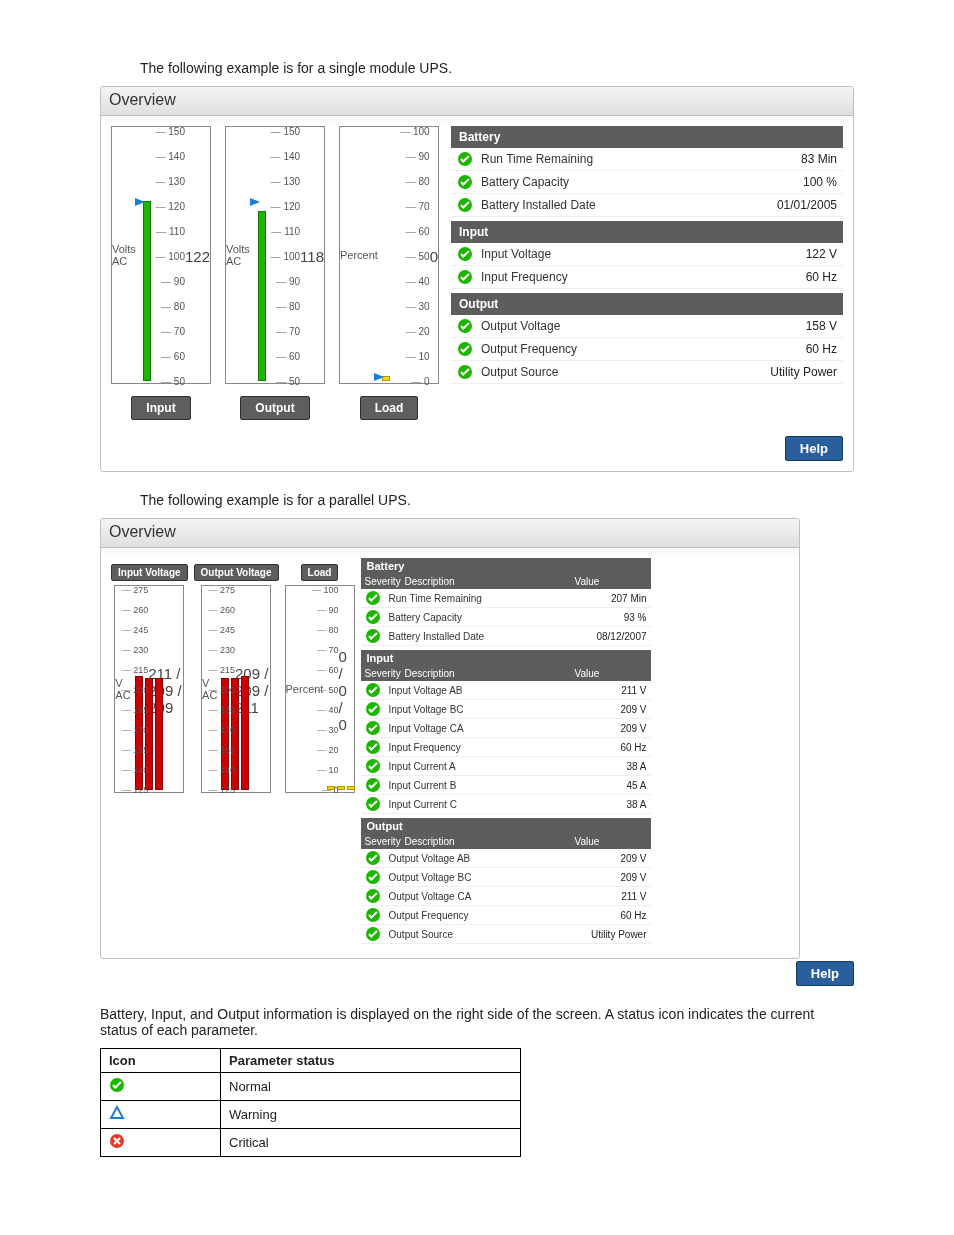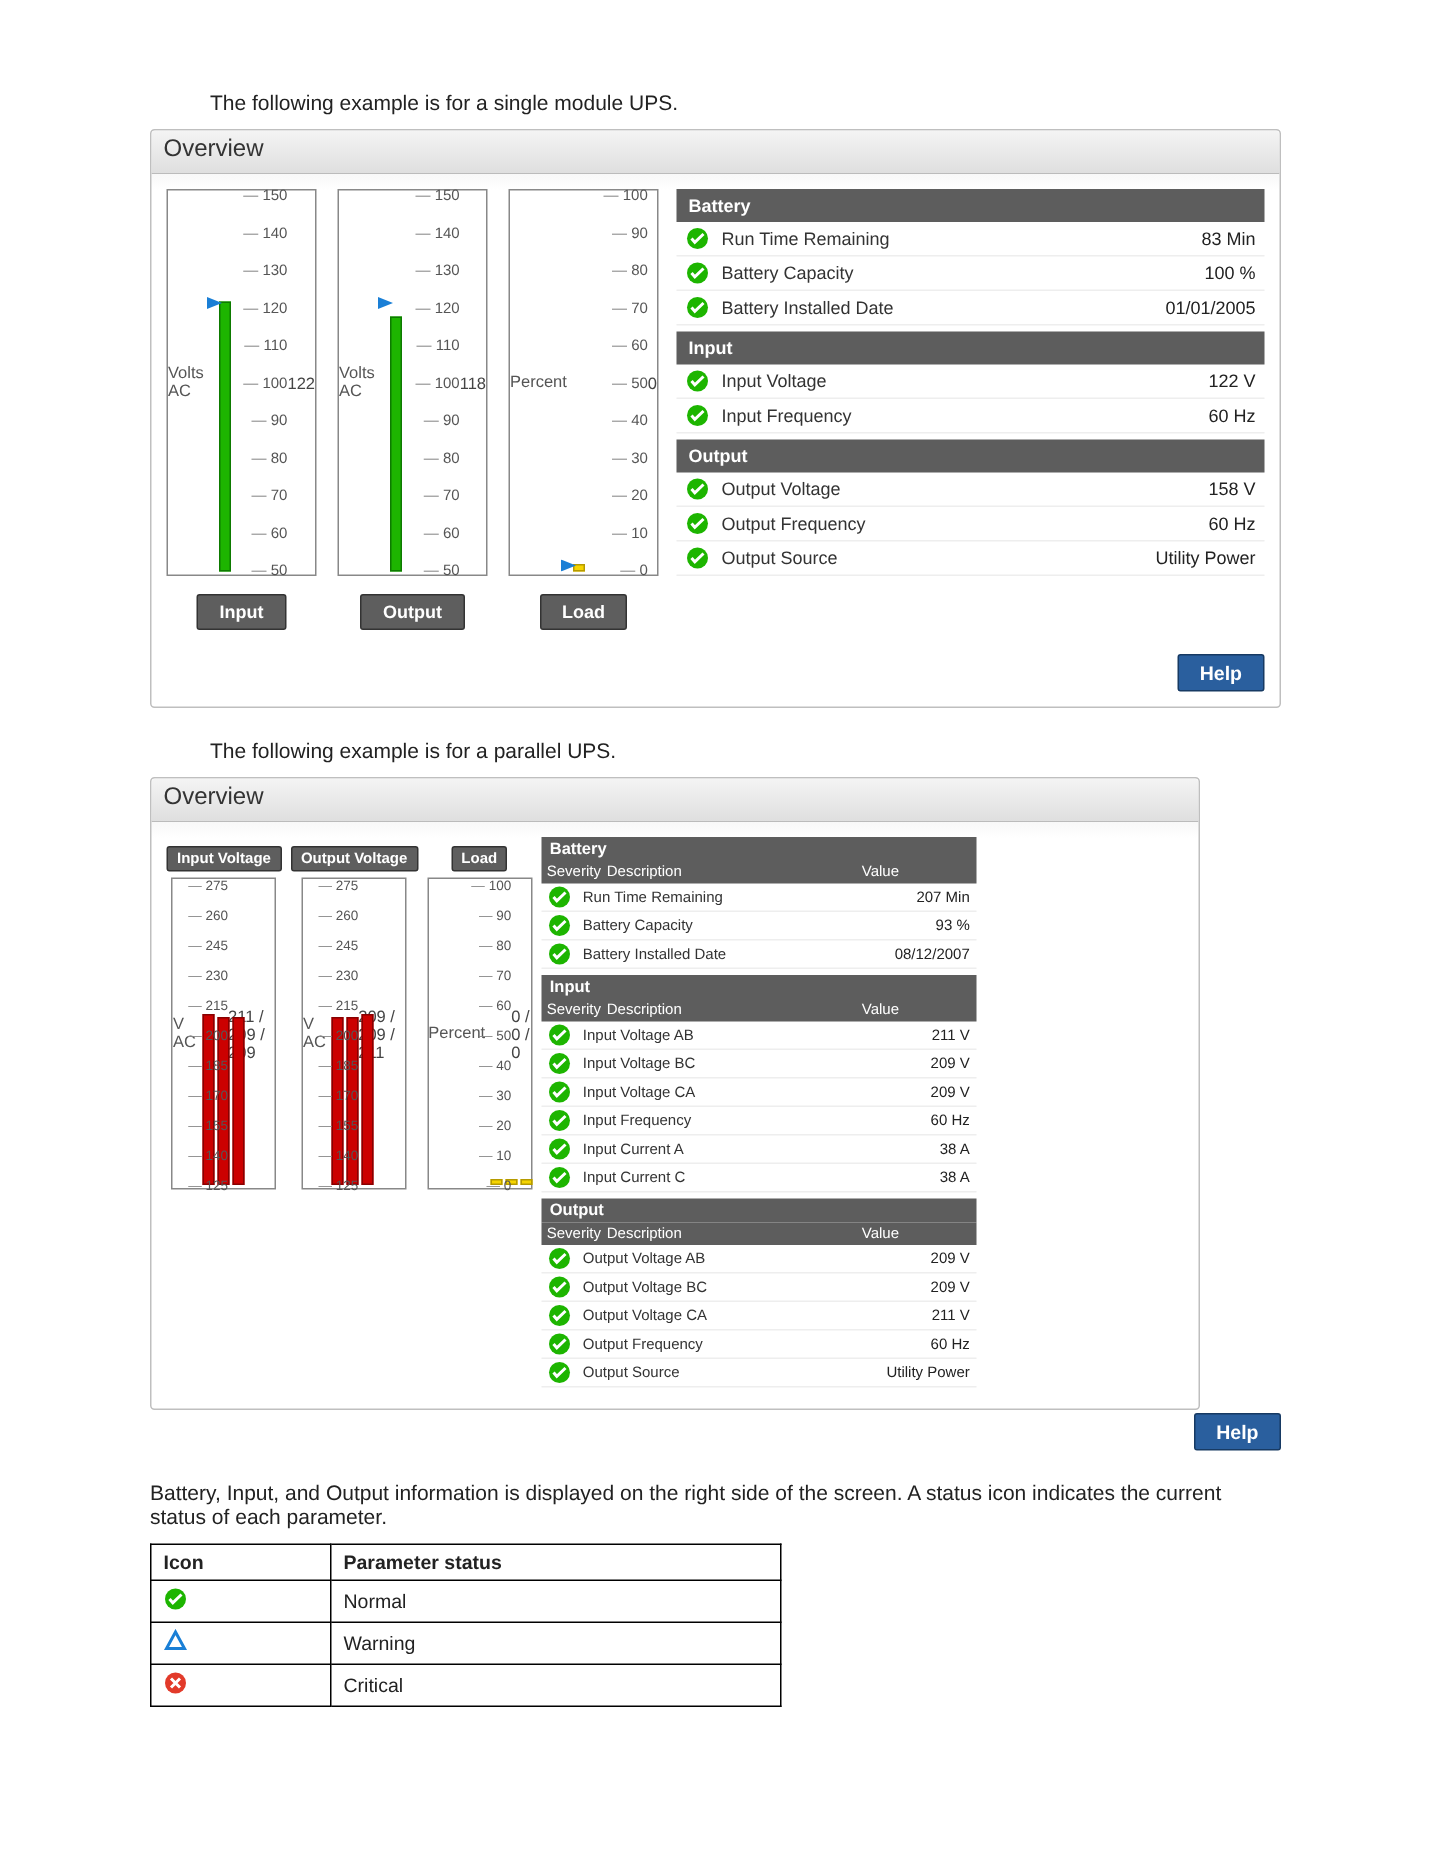--- a/index.html
+++ b/index.html
@@ -39,21 +39,21 @@
   .bargraph {
     position:relative; width:70px; height:250px;
   }
   .bargraph .bars { position:absolute; left:4px; bottom:0; display:flex; gap:2px; height:100%; align-items:flex-end; }
   .bar { width:8px; background:#cc0000; border:1px solid #800; }
   .bar.green { background:#1db500; border-color:#0d7a00; }
   .bar.yellow { background:#f5d400; border-color:#b59a00; }
   .ticks { position:absolute; right:0; top:0; height:100%; width:34px; }
   .tick { position:absolute; right:0; transform:translateY(50%); font-size:10px; color:#555; white-space:nowrap; }
   .tick::before { content:"— "; color:#888; }
-  .gauge-value { font-size:11px; color:#444; padding:3px 0; }
+  .gauge-value { font-size:15px; color:#444; padding:3px 0; }
   .marker { position:absolute; left:-4px; width:12px; height:8px; }
   .marker svg { display:block; }
   .btn-dark {
     display:inline-block; padding:4px 14px; background:#5e5e5e; color:#fff;
     font-weight:bold; font-size:12px; border:1px solid #333; border-radius:2px;
     text-align:center; margin-top:6px;
   }
   .btn-blue {
     display:inline-block; padding:4px 14px; background:#2a5f9e; color:#fff;
     font-weight:bold; font-size:13px; border:1px solid #173a63; border-radius:2px;
@@ -417,20 +417,27 @@
             </svg>
             <span class="desc">Input Frequency</span>
             <span class="val">60 Hz</span>
           </div>
           <div class="stat-row">
             <svg class="icon" viewBox="0 0 16 16">
               <use href="#ok"></use>
             </svg>
             <span class="desc">Input Current A</span>
             <span class="val">38 A</span>
+          </div>
+          <div class="stat-row">
+            <svg class="icon" viewBox="0 0 16 16">
+              <use href="#ok"></use>
+            </svg>
+            <span class="desc">Input Current B</span>
+            <span class="val">45 A</span>
           </div>
           <div class="stat-row">
             <svg class="icon" viewBox="0 0 16 16">
               <use href="#ok"></use>
             </svg>
             <span class="desc">Input Current C</span>
             <span class="val">38 A</span>
           </div>
         </div>
         <div class="stat-group">

